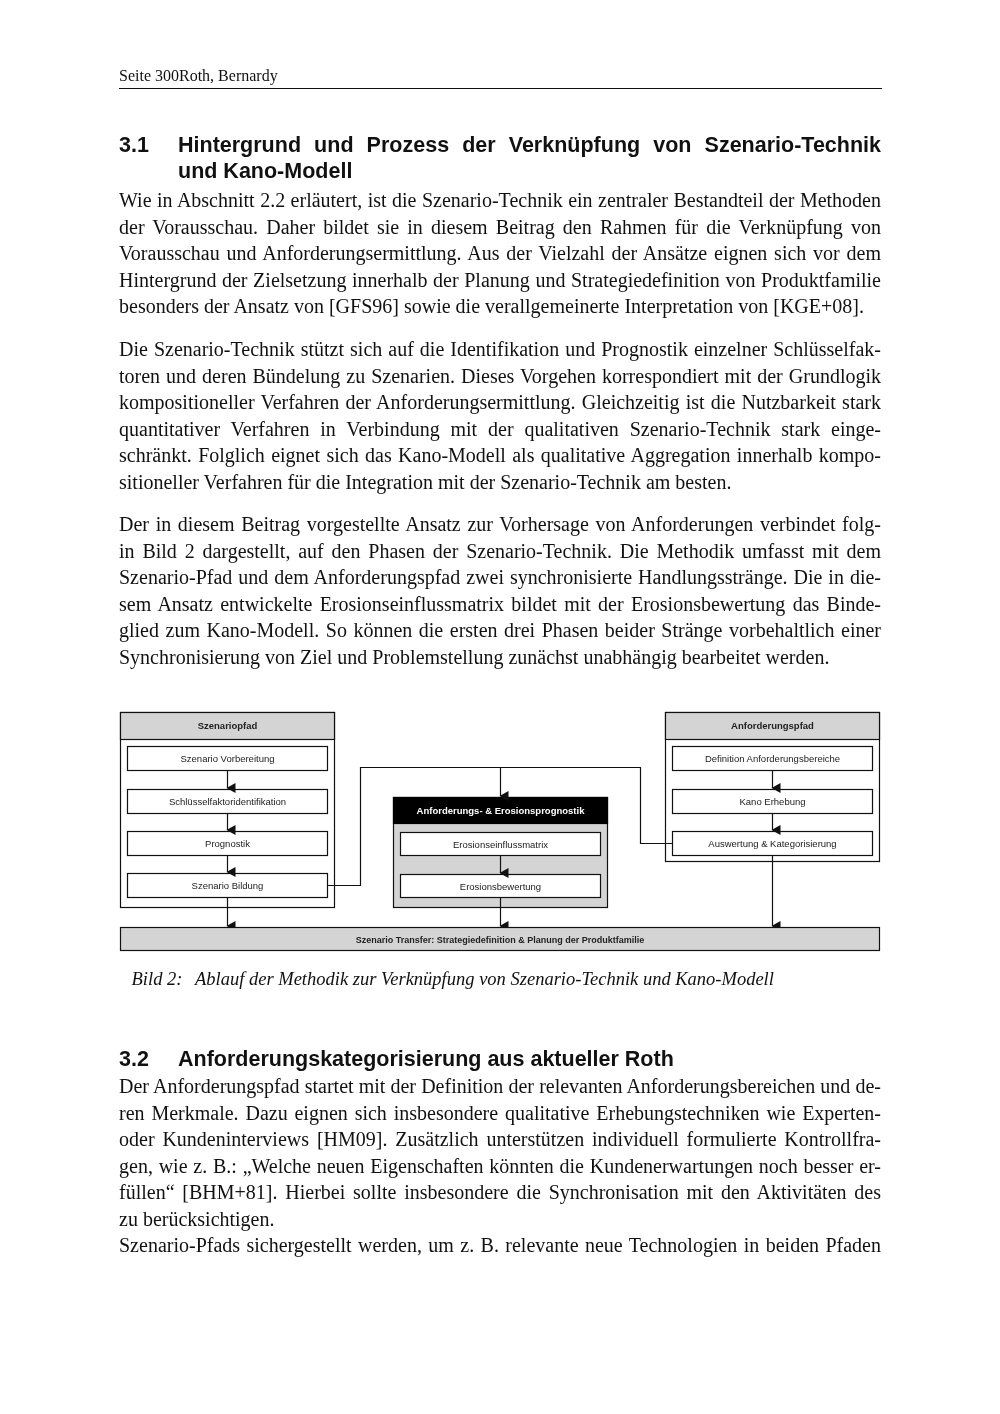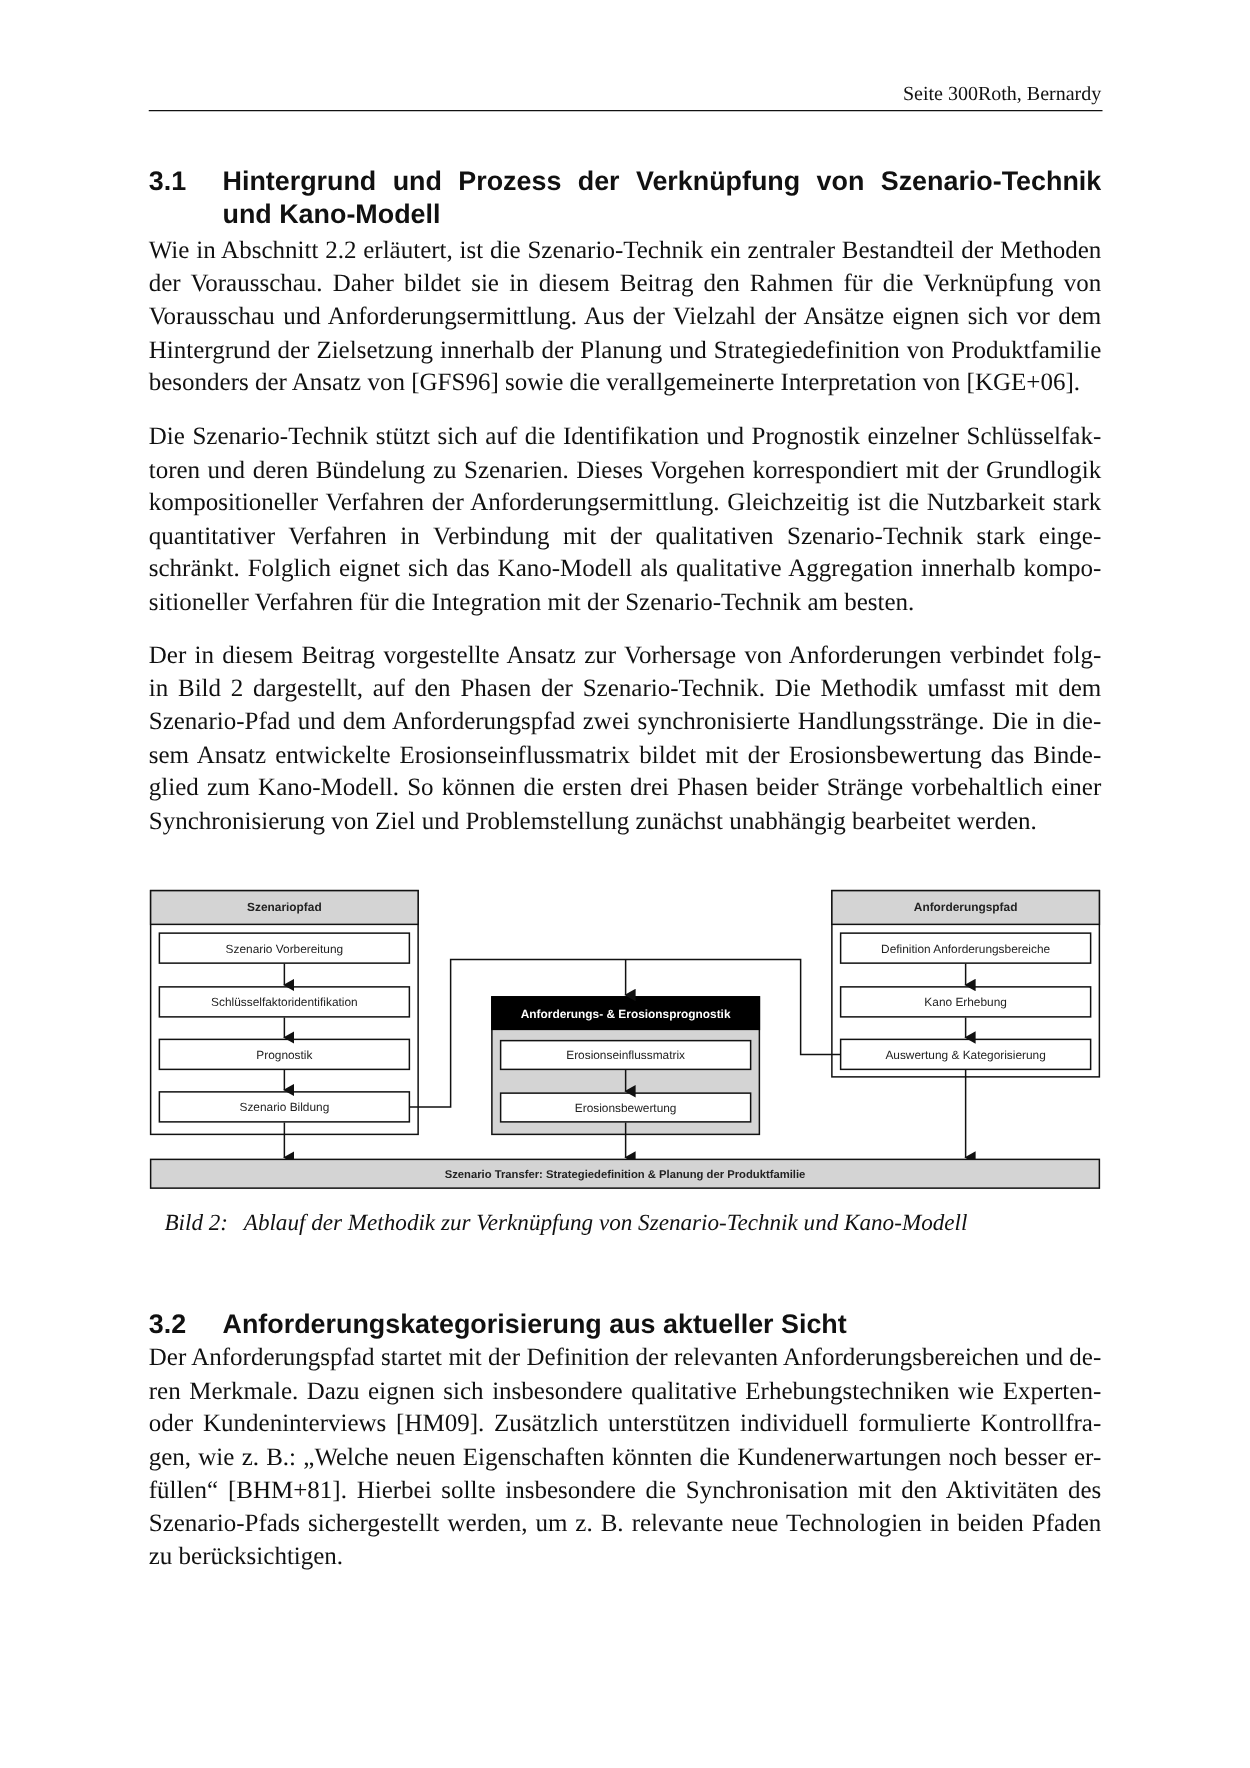--- a/index.html
+++ b/index.html
@@ -4,21 +4,21 @@
 <style>
   html, body { margin: 0; padding: 0; background: #ffffff; }
   body { width: 1000px; height: 1414px; position: relative; overflow: hidden; color: #111; }
   .page { position: absolute; left: 0; top: 0; width: 1000px; height: 1414px; }
   .serif { font-family: "Liberation Serif", "DejaVu Serif", serif; }
   .sans { font-family: "Liberation Sans", "DejaVu Sans", sans-serif; }
 
   .running-head {
     position: absolute; left: 119px; top: 66px; width: 762px;
     font-size: 16px; line-height: 20px;
-    display: flex; justify-content: flex-end;
+    display: flex; justify-content: flex-start;
   }
   .head-rule { position: absolute; left: 119px; top: 88px; width: 763px; height: 1px; background: #111; }
 
   .section-heading {
     position: absolute; left: 119px; width: 762px;
     font-weight: bold; font-size: 21.5px; line-height: 26px;
     display: flex;
     margin-top: 12px;
   }
   .section-heading .num { width: 59px; flex: none; }
@@ -64,21 +64,21 @@
       <span style="display:block; text-align:justify; text-align-last:justify; white-space:nowrap;">Hintergrund und Prozess der Verknüpfung von Szenario-Technik</span>
       <span style="display:block;">und Kano-Modell</span>
     </span>
   </div>
 
   <div class="para serif" style="top:187px;">
     <span class="ln">Wie in Abschnitt 2.2 erläutert, ist die Szenario-Technik ein zentraler Bestandteil der Methoden</span>
     <span class="ln">der Vorausschau. Daher bildet sie in diesem Beitrag den Rahmen für die Verknüpfung von</span>
     <span class="ln">Vorausschau und Anforderungsermittlung. Aus der Vielzahl der Ansätze eignen sich vor dem</span>
     <span class="ln">Hintergrund der Zielsetzung innerhalb der Planung und Strategiedefinition von Produktfamilie</span>
-    <span class="ln last">besonders der Ansatz von [GFS96] sowie die verallgemeinerte Interpretation von [KGE+06].</span>
+    <span class="ln last">besonders der Ansatz von [GFS96] sowie die verallgemeinerte Interpretation von [KGE+08].</span>
   </div>
 
   <div class="para serif" style="top:336px;">
     <span class="ln">Die Szenario-Technik stützt sich auf die Identifikation und Prognostik einzelner Schlüsselfak-</span>
     <span class="ln">toren und deren Bündelung zu Szenarien. Dieses Vorgehen korrespondiert mit der Grundlogik</span>
     <span class="ln">kompositioneller Verfahren der Anforderungsermittlung. Gleichzeitig ist die Nutzbarkeit stark</span>
     <span class="ln">quantitativer Verfahren in Verbindung mit der qualitativen Szenario-Technik stark einge-</span>
     <span class="ln">schränkt. Folglich eignet sich das Kano-Modell als qualitative Aggregation innerhalb kompo-</span>
     <span class="ln last">sitioneller Verfahren für die Integration mit der Szenario-Technik am besten.</span>
   </div>
@@ -165,26 +165,26 @@
     </svg>
   </div>
 
   <div class="caption serif">
     <span class="label">Bild 2:</span>
     <span>Ablauf der Methodik zur Verknüpfung von Szenario-Technik und Kano-Modell</span>
   </div>
 
   <div class="section-heading sans" style="top:1034px;">
     <span class="num">3.2</span>
-    <span class="title" style="text-align:left;">Anforderungskategorisierung aus aktueller Sicht</span>
+    <span class="title" style="text-align:left;">Anforderungskategorisierung aus aktueller Roth</span>
   </div>
 
   <div class="para serif" style="top:1073px;">
     <span class="ln">Der Anforderungspfad startet mit der Definition der relevanten Anforderungsbereichen und de-</span>
     <span class="ln">ren Merkmale. Dazu eignen sich insbesondere qualitative Erhebungstechniken wie Experten-</span>
     <span class="ln">oder Kundeninterviews [HM09]. Zusätzlich unterstützen individuell formulierte Kontrollfra-</span>
     <span class="ln">gen, wie z. B.: „Welche neuen Eigenschaften könnten die Kundenerwartungen noch besser er-</span>
     <span class="ln">füllen“ [BHM+81]. Hierbei sollte insbesondere die Synchronisation mit den Aktivitäten des</span>
+    <span class="ln last">zu berücksichtigen.</span>
     <span class="ln">Szenario-Pfads sichergestellt werden, um z. B. relevante neue Technologien in beiden Pfaden</span>
-    <span class="ln last">zu berücksichtigen.</span>
   </div>
 
 </div>
 
 </body></html>

